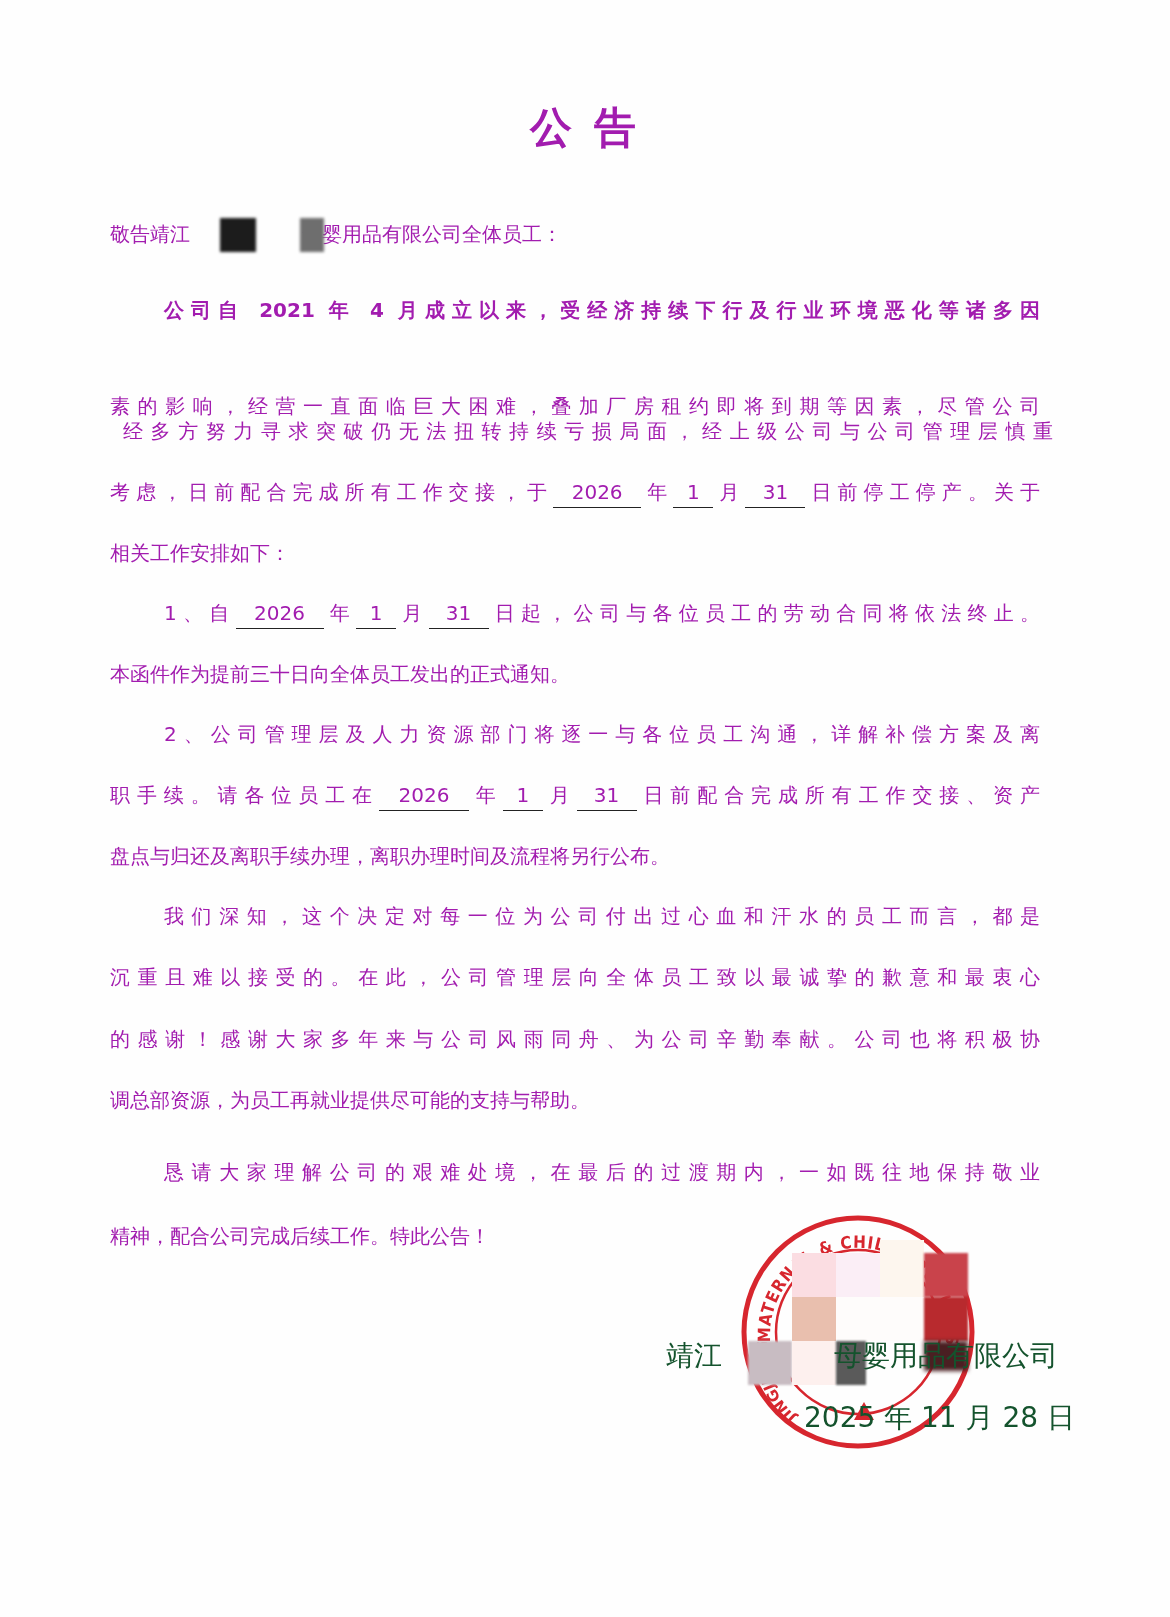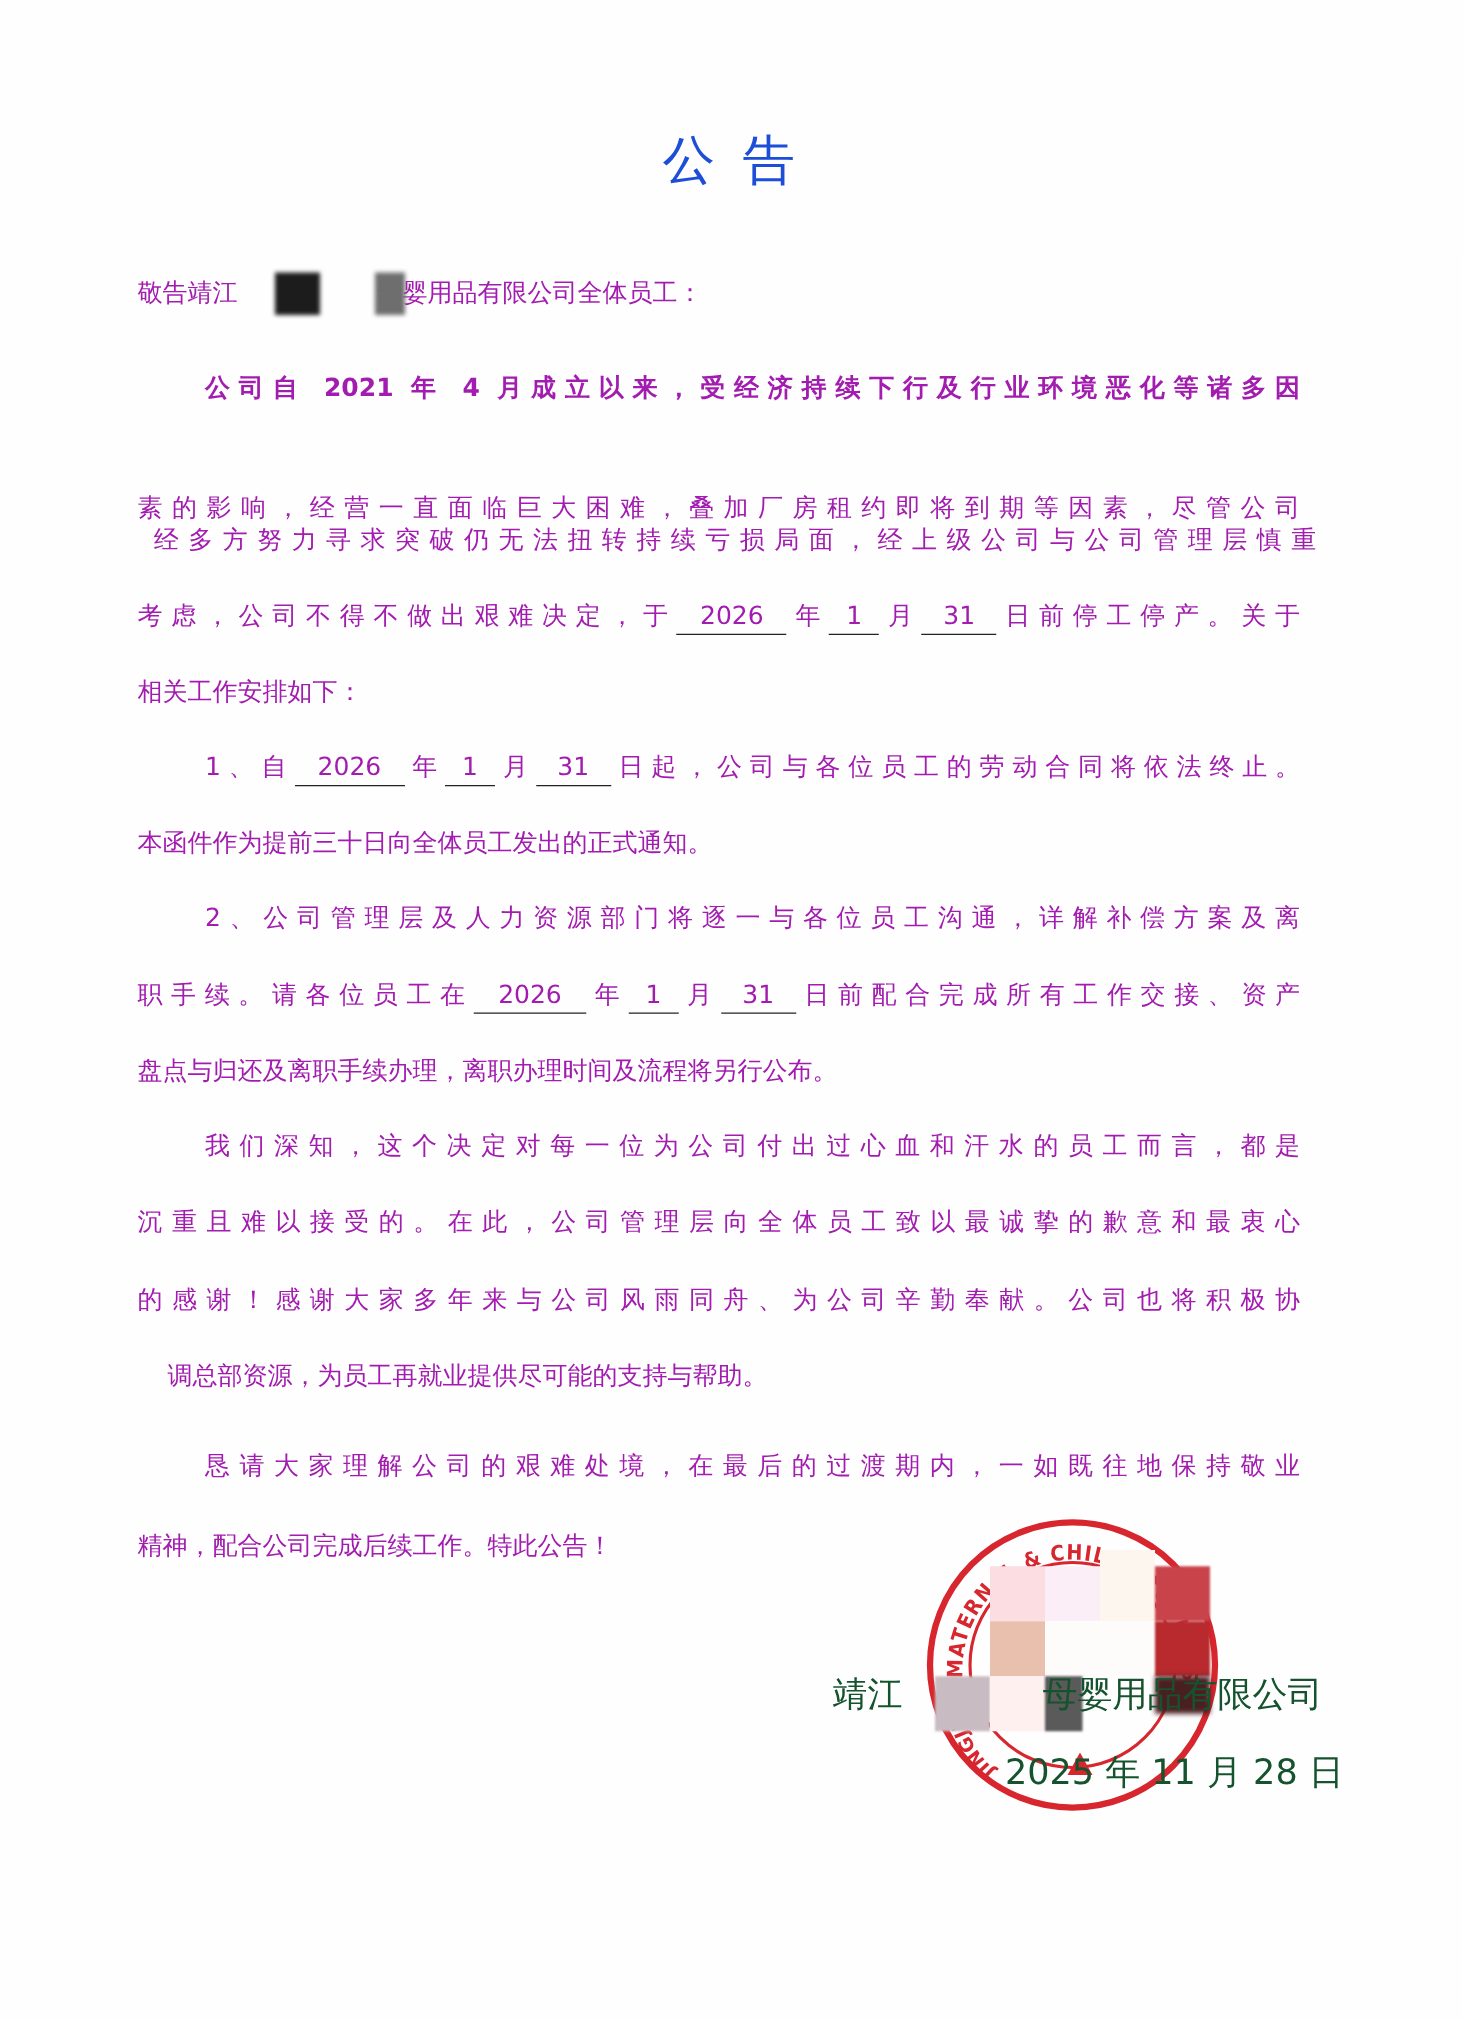--- a/index.html
+++ b/index.html
@@ -20,24 +20,24 @@
       left: 0; top: 0;
       width: 1170px; height: 1617px;
       background: #fefefe;
     }
     .title {
       position: absolute;
       left: 0; width: 1170px;
       top: 100px;
       text-align: center;
       font-size: 42px;
-      font-weight: normal;
+      font-weight: bold;
       letter-spacing: 22px;
       line-height: 56px;
-      color: #1d4ed8;
+      color: #a21caf;
       padding-left: 18px;
       box-sizing: border-box;
     }
     .line {
       position: absolute;
       left: 110px;
       width: 930px;
       font-size: 20px;
       line-height: 40px;
       white-space: nowrap;
@@ -86,39 +86,39 @@
   <div class="line short" style="top:214px;">
     <span>敬告靖江</span><span style="display:inline-block;width:90px;"></span><span style="display:inline-block;width:22px;"></span><span>母婴用品有限公司全体员工：</span>
   </div>
   <div class="redact" style="left:220px;top:218px;width:36px;height:34px;background:#1c1c1c;"></div>
   <div class="redact" style="left:300px;top:218px;width:24px;height:34px;background:#6e6e6e;"></div>
 
   <div class="line indent" style="top:290px;font-weight:bold;">公司自 2021 年 4 月成立以来，受经济持续下行及行业环境恶化等诸多因</div>
   <div class="line" style="top:366px;margin-top:20px;">素的影响，经营一直面临巨大困难，叠加厂房租约即将到期等因素，尽管公司</div>
   <div class="line" style="top:411px;margin-left:13px;">经多方努力寻求突破仍无法扭转持续亏损局面，经上级公司与公司管理层慎重</div>
   <div class="line" style="top:472px;">
-    <span>考虑，公司不得不做出艰难决定，于</span><span class="u" style="width:88px;">2026</span><span>年</span><span class="u" style="width:40px;">1</span><span>月</span><span class="u" style="width:60px;">31</span><span>日前停工停产。关于</span>
+    <span>考虑，日前配合完成所有工作交接，于</span><span class="u" style="width:88px;">2026</span><span>年</span><span class="u" style="width:40px;">1</span><span>月</span><span class="u" style="width:60px;">31</span><span>日前停工停产。关于</span>
   </div>
   <div class="line short" style="top:533px;">相关工作安排如下：</div>
 
   <div class="line indent" style="top:593px;">
     <span>1、自</span><span class="u" style="width:88px;">2026</span><span>年</span><span class="u" style="width:40px;">1</span><span>月</span><span class="u" style="width:60px;">31</span><span>日起，公司与各位员工的劳动合同将依法终止。</span>
   </div>
   <div class="line short" style="top:654px;">本函件作为提前三十日向全体员工发出的正式通知。</div>
 
   <div class="line indent" style="top:714px;">2、公司管理层及人力资源部门将逐一与各位员工沟通，详解补偿方案及离</div>
   <div class="line" style="top:775px;">
     <span>职手续。请各位员工在</span><span class="u" style="width:90px;">2026</span><span>年</span><span class="u" style="width:40px;">1</span><span>月</span><span class="u" style="width:60px;">31</span><span>日前配合完成所有工作交接、资产</span>
   </div>
   <div class="line short" style="top:836px;">盘点与归还及离职手续办理，离职办理时间及流程将另行公布。</div>
 
   <div class="line indent" style="top:896px;">我们深知，这个决定对每一位为公司付出过心血和汗水的员工而言，都是</div>
   <div class="line" style="top:957px;">沉重且难以接受的。在此，公司管理层向全体员工致以最诚挚的歉意和最衷心</div>
   <div class="line" style="top:1019px;">的感谢！感谢大家多年来与公司风雨同舟、为公司辛勤奉献。公司也将积极协</div>
-  <div class="line short" style="top:1080px;margin-left:24px;">调总部资源，为员工再就业提供尽可能的支持与帮助。</div>
+  <div class="line short" style="top:1080px;">调总部资源，为员工再就业提供尽可能的支持与帮助。</div>
 
   <div class="line indent" style="top:1152px;">恳请大家理解公司的艰难处境，在最后的过渡期内，一如既往地保持敬业</div>
   <div class="line short" style="top:1216px;">精神，配合公司完成后续工作。特此公告！</div>
 
   <svg class="seal" viewBox="0 0 240 240">
     <defs>
       <path id="sealArc" d="M 36 150 A 88 88 0 1 1 204 150" fill="none"></path>
       <path id="sealArcLeft" d="M 60 206 A 88 88 0 0 1 34 110" fill="none"></path>
     </defs>
     <circle cx="120" cy="120" r="114" fill="none" stroke="#d7262e" stroke-width="5"></circle>

